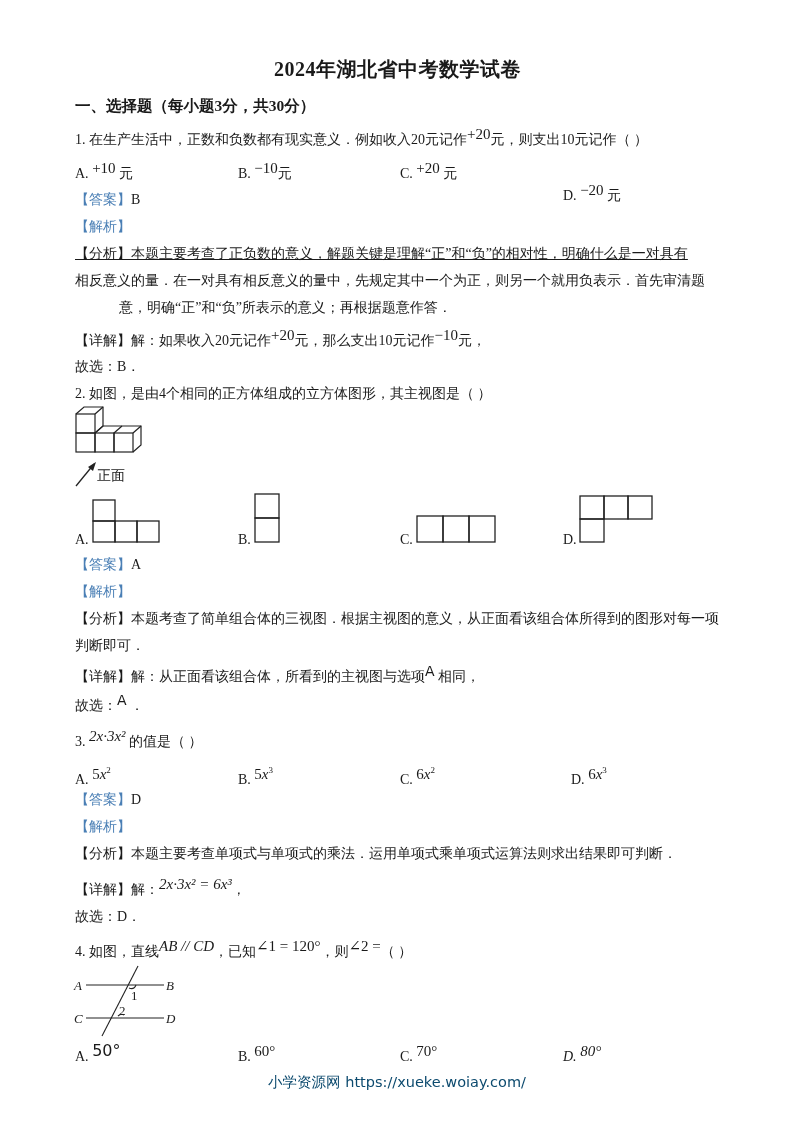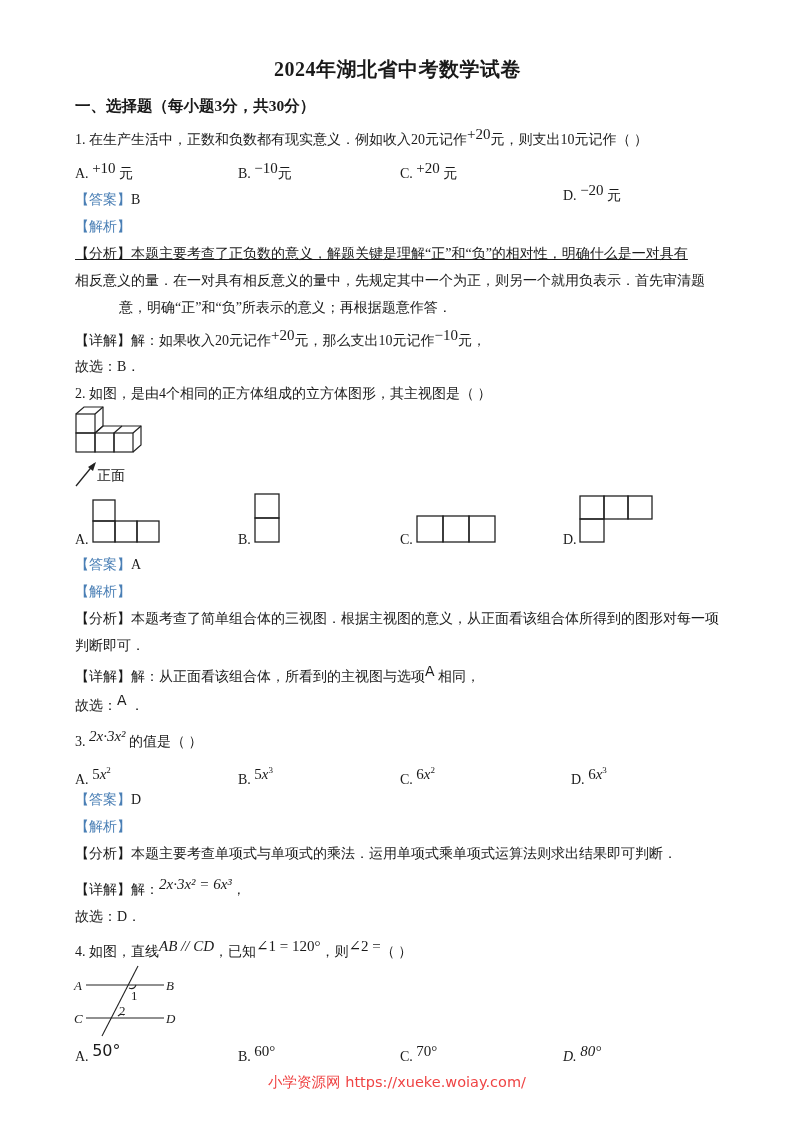--- a/index.html
+++ b/index.html
@@ -6,21 +6,21 @@
   body { width:795px; height:1125px; position:relative; overflow:hidden;
          font-family:"Liberation Serif","DejaVu Serif",serif; color:#1a1a1a; }
   .abs { position:absolute; white-space:nowrap; }
   .title { left:0; width:795px; top:56px; text-align:center; font-size:20px; font-weight:bold; letter-spacing:0.5px; }
   .section { left:75px; top:96px; font-size:15.5px; font-weight:bold; }
   .line { left:75px; font-size:14px; line-height:18px; }
   .opt { font-size:14px; line-height:18px; }
   .math { font-family:"Liberation Serif","DejaVu Serif",serif; font-size:15px; position:relative; top:-5px; }
   .mathi { font-style:italic; font-family:Liberation Serif, serif; font-size:15px; position:relative; top:-5px; }
   .tag-blue { color:#4a7fb5; }
-  .wm { left:0; width:794px; top:1073px; text-align:center; font-family:"DejaVu Sans","Liberation Sans",sans-serif; font-size:14.5px; color:#ef4444; }
+  .wm { left:0; width:794px; top:1073px; text-align:center; font-family:"DejaVu Sans","Liberation Sans",sans-serif; font-size:14.5px; color:#0c4a6e; }
   svg { position:absolute; overflow:visible; }
   sup { font-size:9px; }
 </style>
 </head>
 <body>
 
 <div class="abs title">2024年湖北省中考数学试卷</div>
 <div class="abs section">一、选择题（每小题3分，共30分）</div>
 
 <div class="abs line" style="top:130px;">

